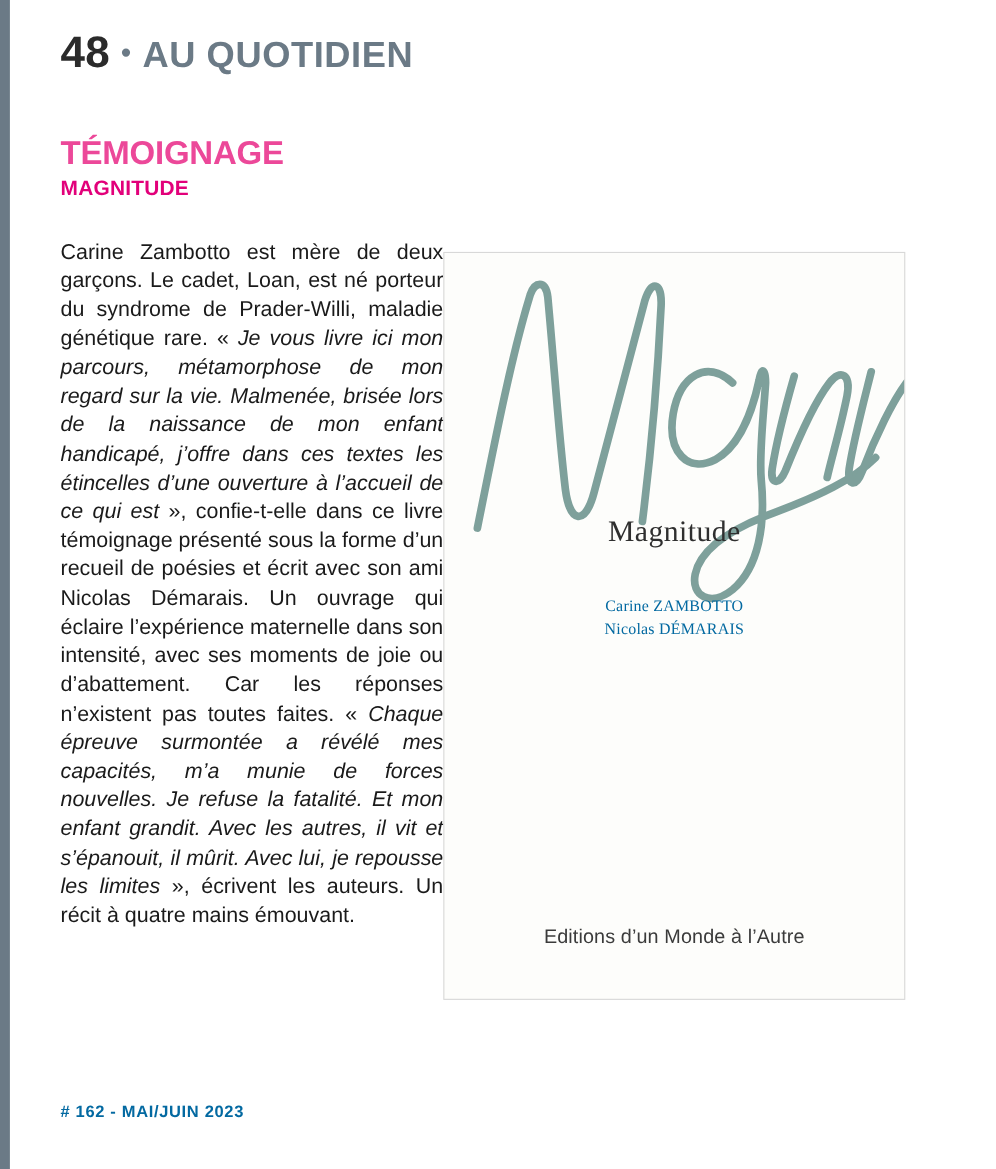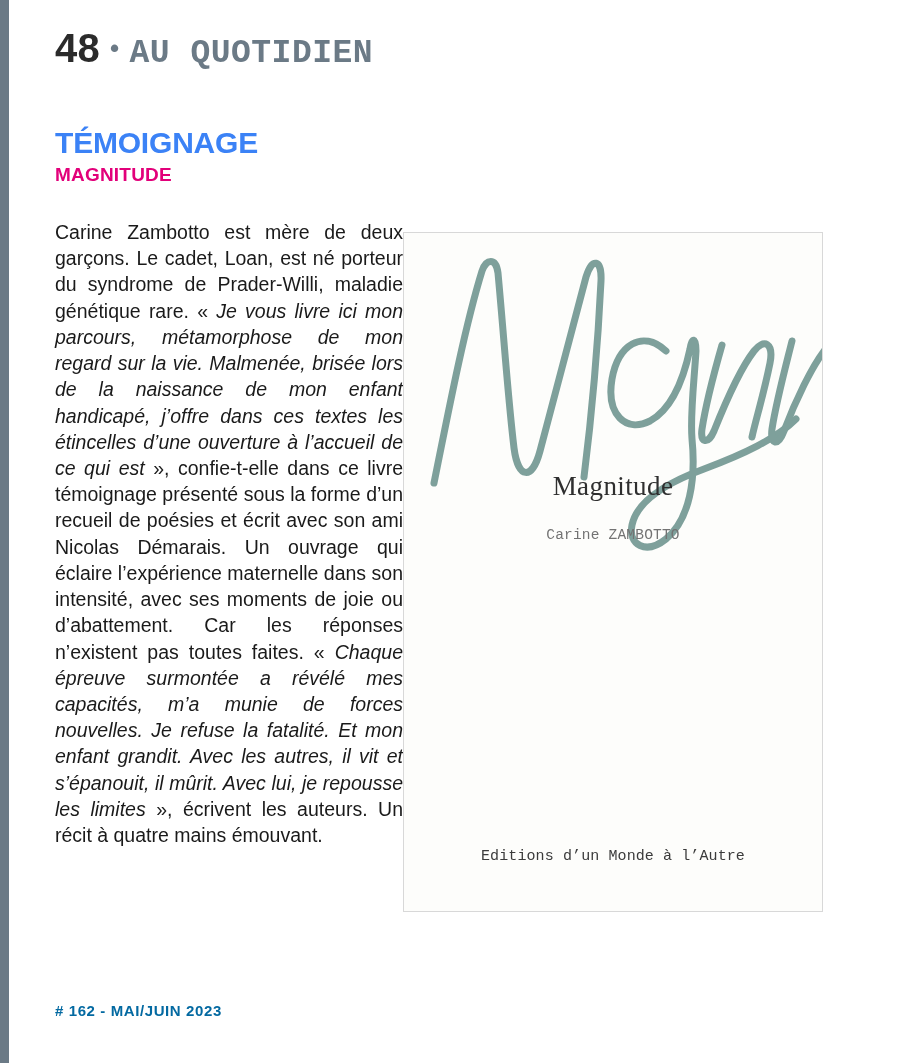--- a/index.html
+++ b/index.html
@@ -51,29 +51,28 @@
     font-size: 26px;
     color: #6b7a86;
     position: relative;
     top: -5px;
   }
   .header-section {
     font-size: 33px;
     color: #6b7a86;
     font-weight: bold;
     letter-spacing: 0.5px;
-    font-family: Liberation Mono, monospace;
   }
 
   
   .kicker {
     margin-top: 55px;
     font-size: 30px;
     font-weight: bold;
-    color: #3b82f6;
+    color: #ec4899;
     letter-spacing: -0.2px;
     line-height: 1.05;
   }
   .subkicker {
     margin-top: 5px;
     font-size: 19px;
     font-weight: bold;
     color: #e2007a;
     letter-spacing: 0.2px;
   }
@@ -133,35 +132,35 @@
     top: 238px;
     text-align: center;
   }
   .cover-title {
     font-family: "Liberation Serif", serif;
     font-size: 27px;
     color: #2f2f2f;
     letter-spacing: 0.4px;
   }
   .cover-authors {
-    margin-top: 23px;
-    font-family: Liberation Mono, monospace;
+    margin-top: 42px;
+    font-family: Liberation Serif, serif;
     font-size: 14.5px;
-    color: #737373;
+    color: #0369a1;
     line-height: 1.5;
     letter-spacing: 0.2px;
   }
   .cover-publisher {
     position: absolute;
     left: 0;
     right: 0;
     bottom: 46px;
     text-align: center;
-    font-family: Liberation Mono, monospace;
-    font-size: 15px;
+    font-family: Liberation Sans, sans-serif;
+    font-size: 18px;
     color: #3b3b3b;
     letter-spacing: 0.1px;
   }
 
   
   .footer {
     position: absolute;
     left: 55px;
     bottom: 44px;
     font-size: 15px;
@@ -219,20 +218,21 @@
               <path d="M300 470 C 294 512, 288 552, 288 578 C 288 600, 300 604, 314 588 C 324 576, 332 560, 338 546 M 284 504 L 330 502"></path>
               <path d="M356 496 C 348 528, 342 558, 342 580 C 342 600, 356 604, 368 588 C 382 570, 392 538, 398 504 C 400 492, 404 492, 404 506 C 402 540, 398 570, 400 588 C 402 604, 412 606, 420 592"></path>
             </g>
           </svg>
         </div>
 
         <div class="cover-center">
           <div class="cover-title">Magnitude</div>
           <div class="cover-authors">
             <div>Carine ZAMBOTTO</div>
+            <div>Nicolas DÉMARAIS</div>
           </div>
         </div>
 
         <div class="cover-publisher">Editions d’un Monde à l’Autre</div>
       </div>
     </div>
 
   </div>
 
 </div>

